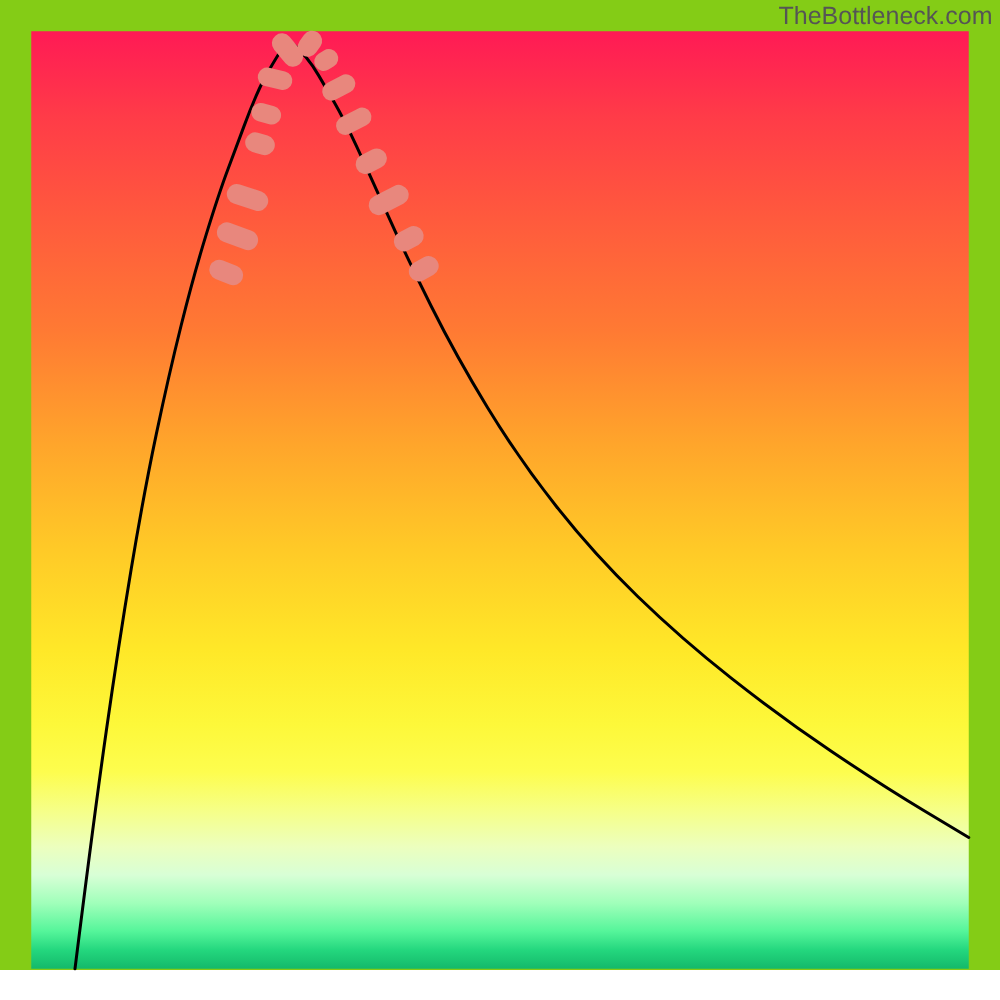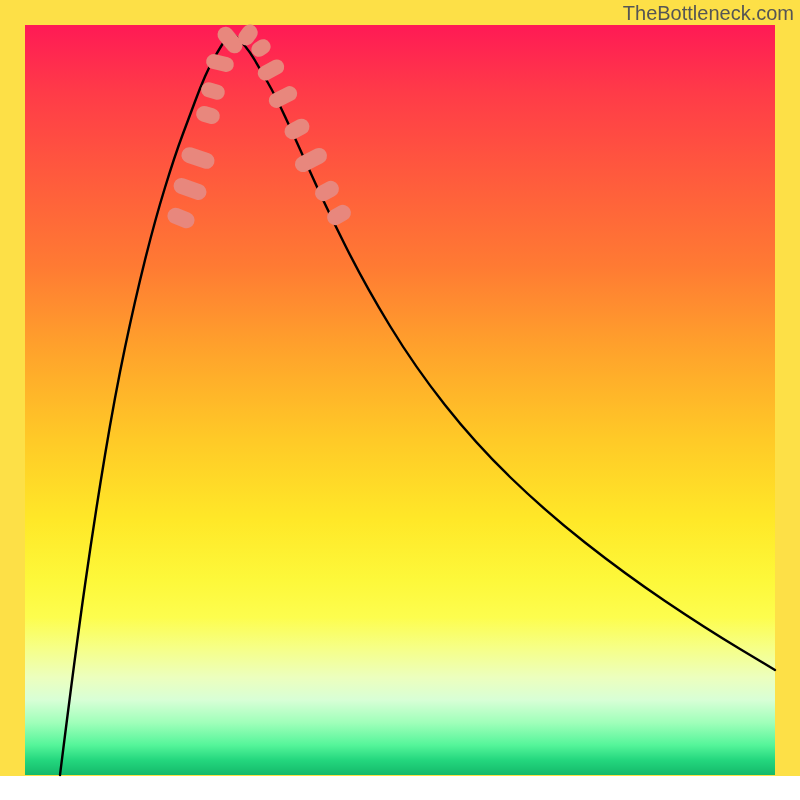--- a/index.html
+++ b/index.html
@@ -6,21 +6,21 @@
     margin: 0;
     padding: 0;
     width: 800px;
     height: 800px;
     overflow: hidden;
     font-family: Arial, Helvetica, sans-serif;
   }
   .frame {
     width: 800px;
     height: 776px;
-    background: #fde047;
+    background: #84cc16;
     position: relative;
   }
   .plot {
     position: absolute;
     left: 25px;
     top: 25px;
     width: 750px;
     height: 750px;
     background: linear-gradient(
       to bottom,

